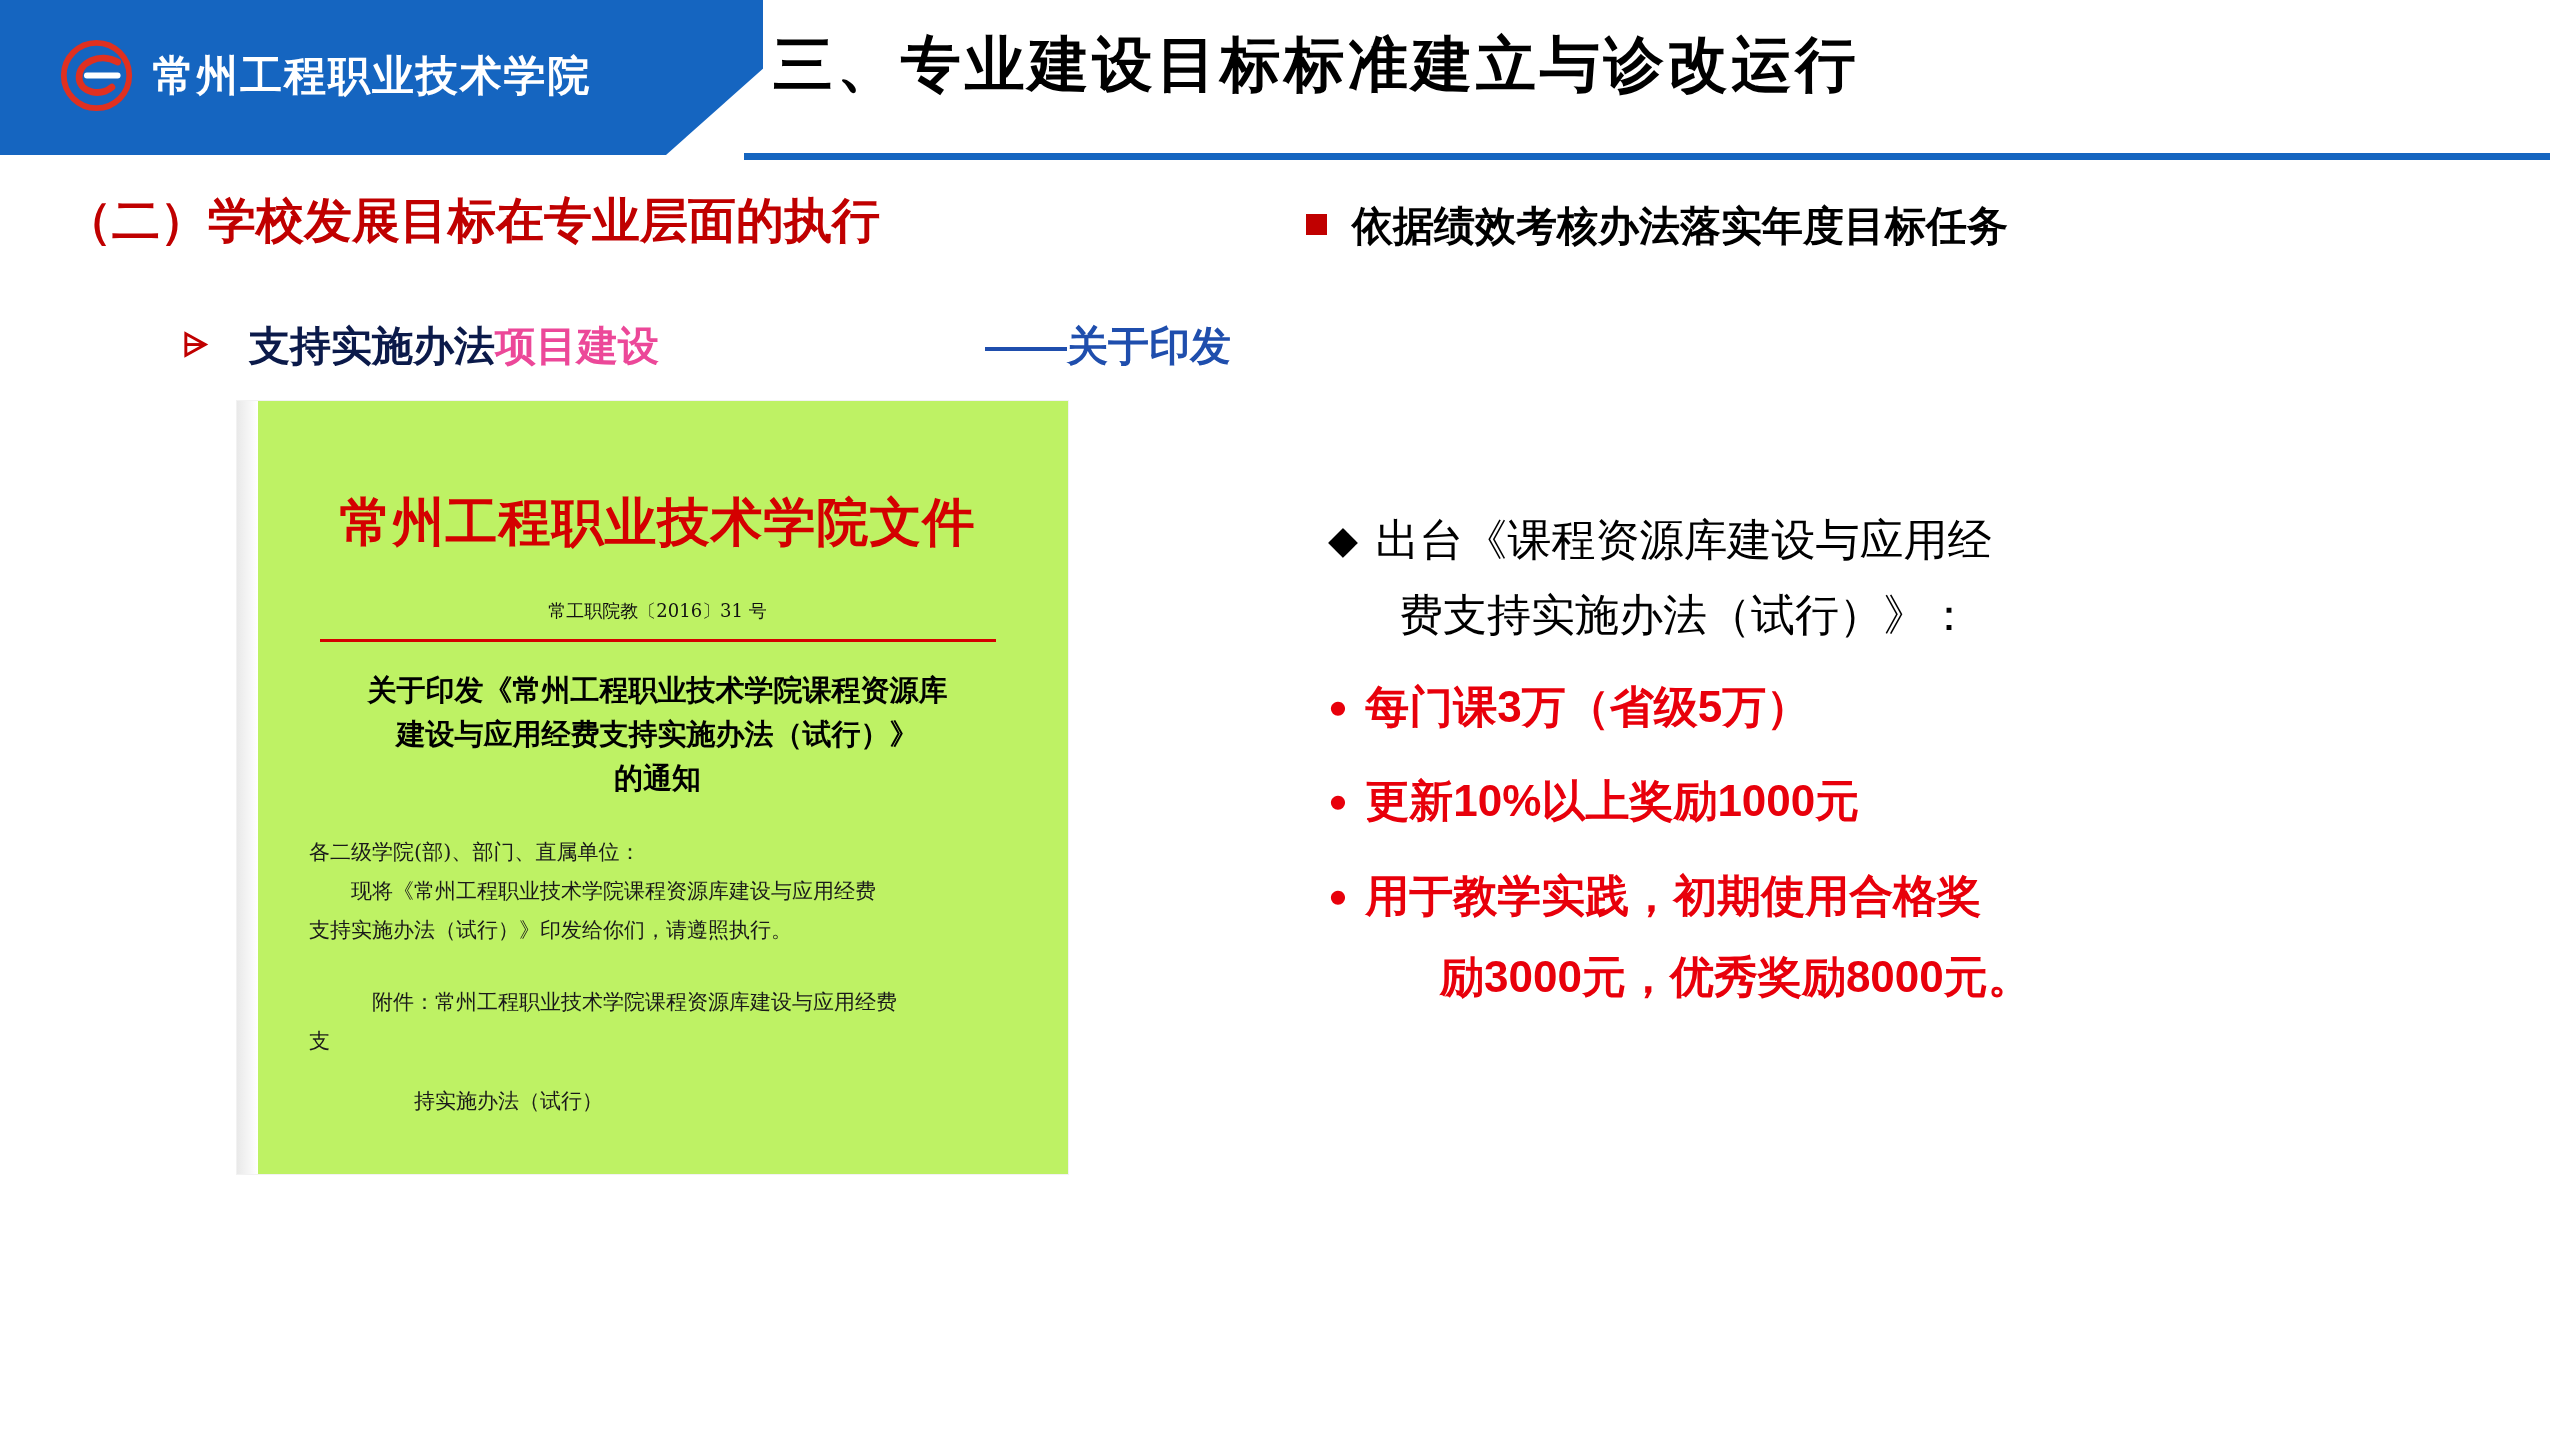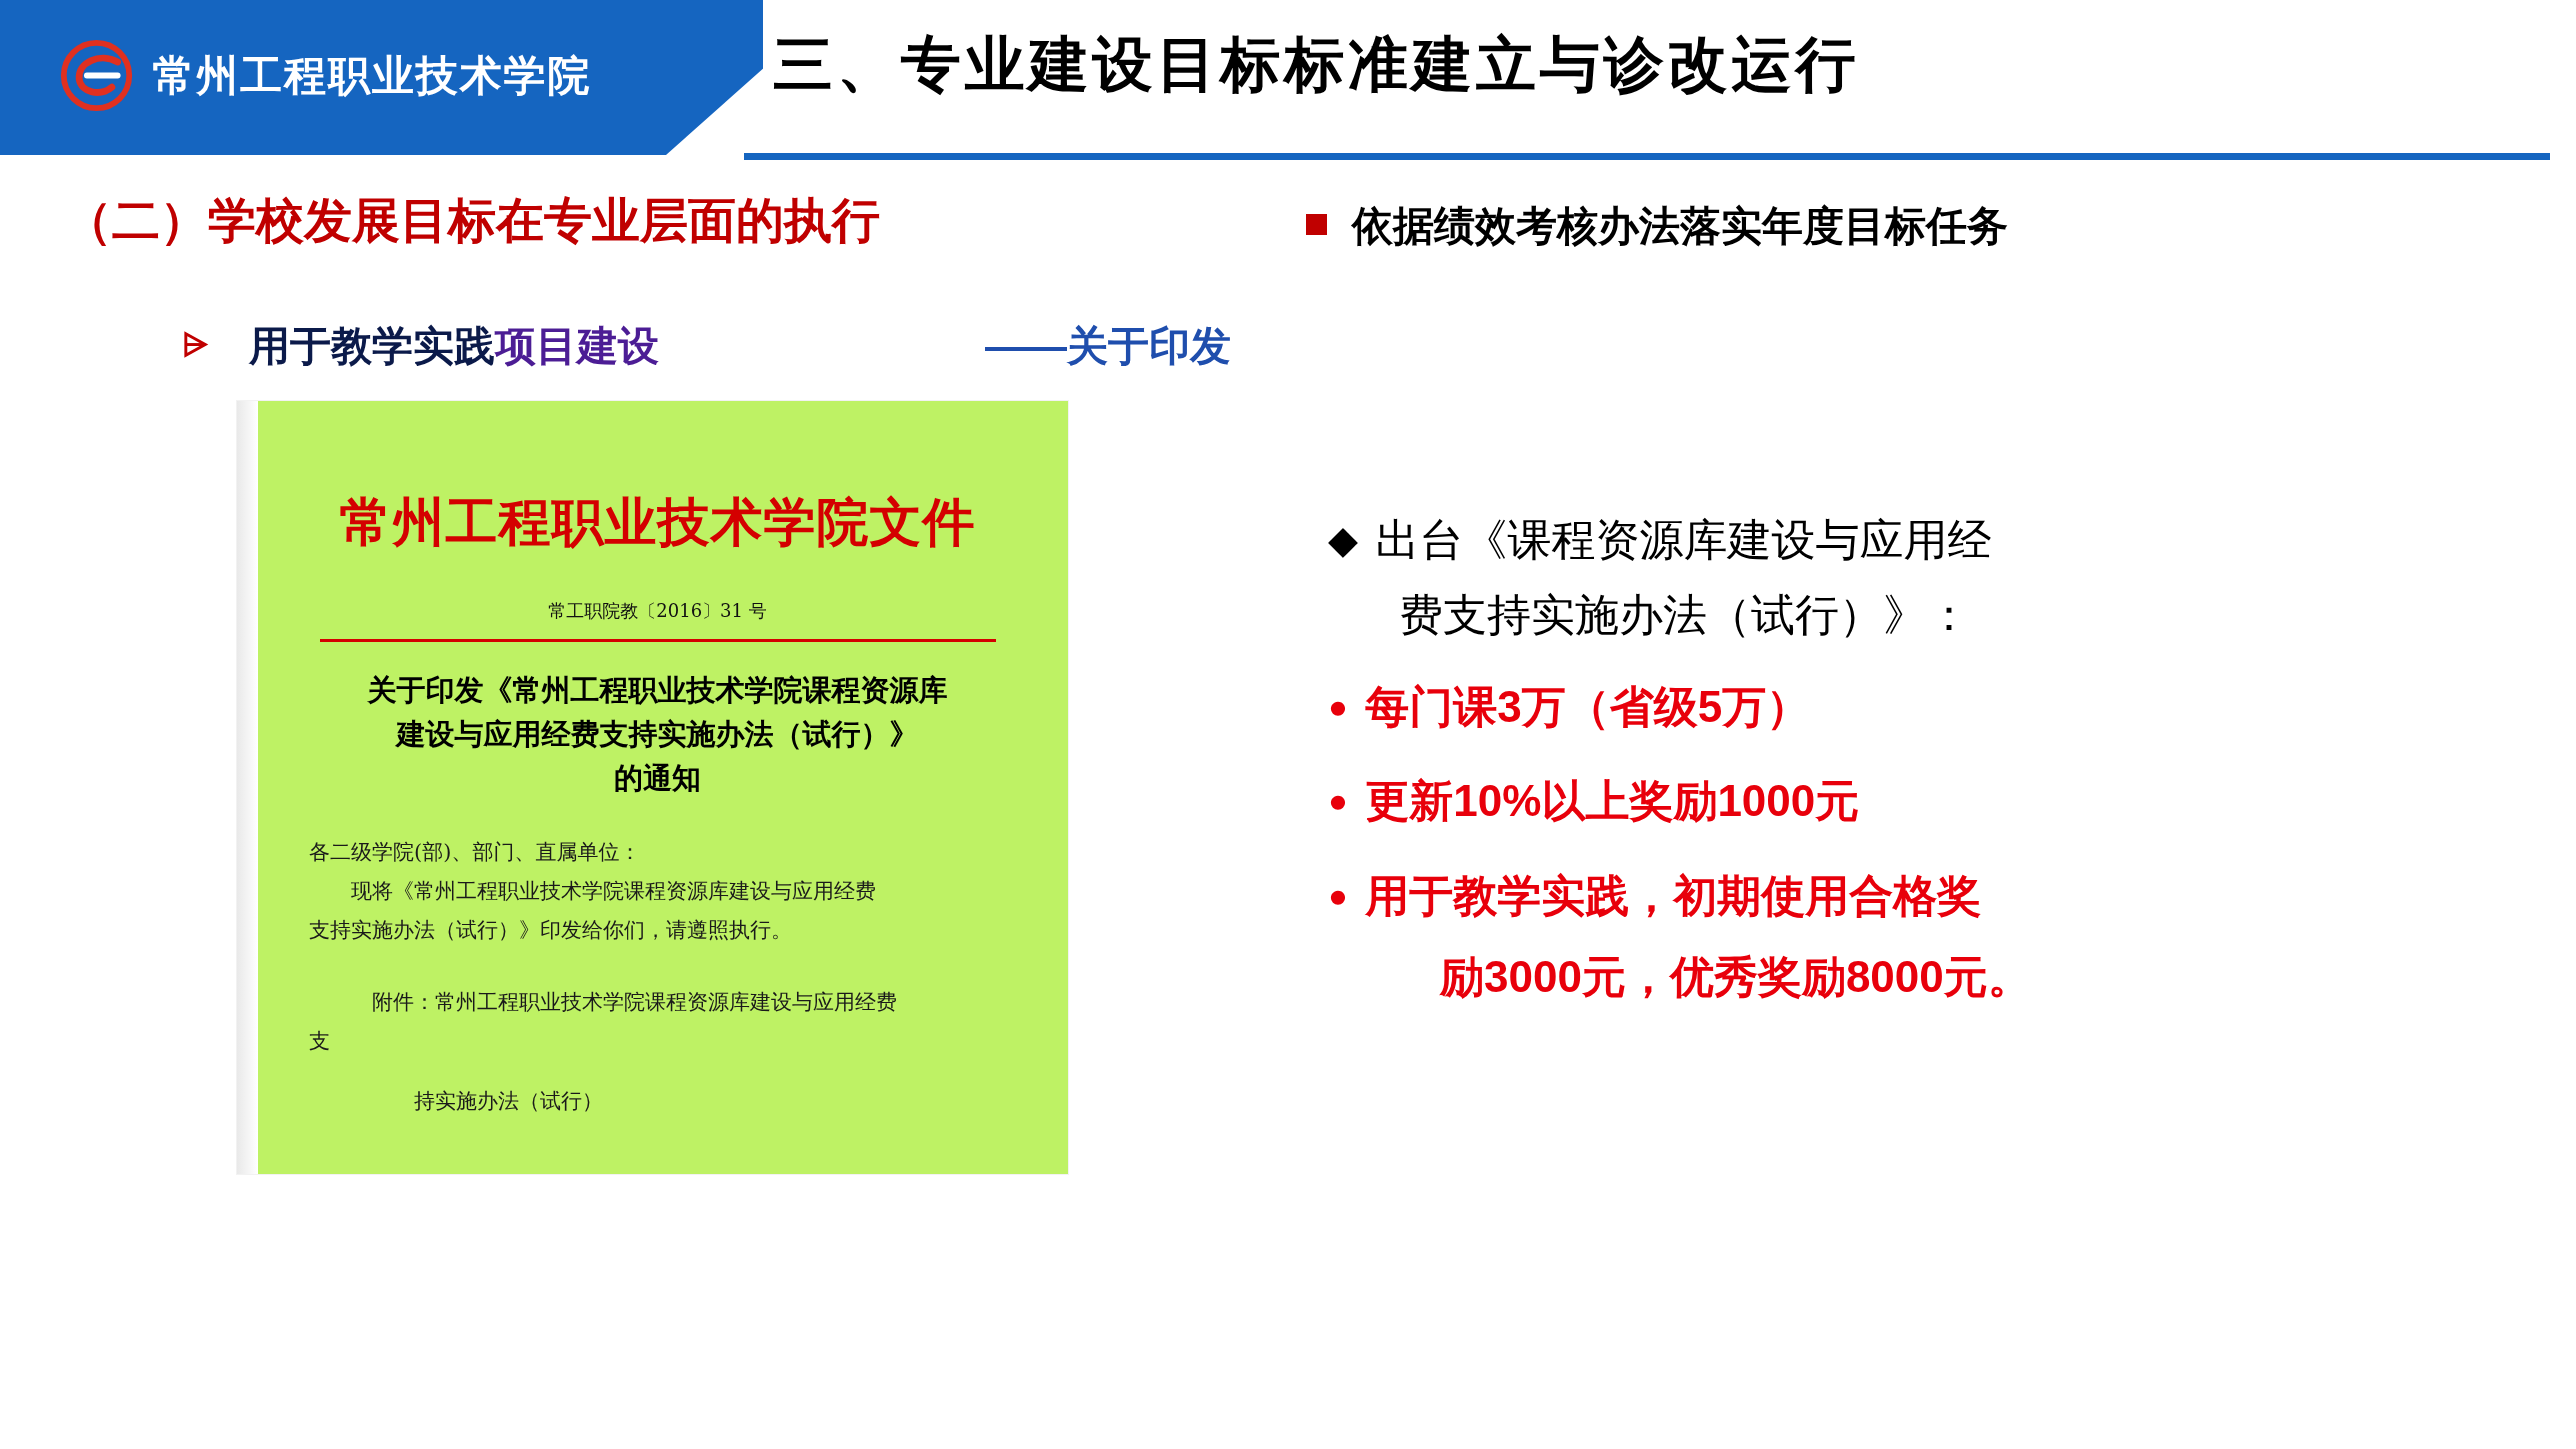--- a/index.html
+++ b/index.html
@@ -112,21 +112,21 @@
     line-height: 33px;
   }
   .row2 {
     position: absolute;
     left: 249px; top: 319px;
     font-size: 41px;
     font-weight: bold;
     white-space: nowrap;
   }
   .row2 .k-dark { color: #0B1A4A; }
-  .row2 .k-blue { color: #4c1d95; }
+  .row2 .k-blue { color: #ec4899; }
   .row2-right {
     position: absolute;
     left: 985px; top: 319px;
     font-size: 41px;
     font-weight: bold;
     color: #1F4EAD;
     white-space: nowrap;
   }
 
   
@@ -277,21 +277,21 @@
 <div class="sec-bullet-sq"></div>
 <div class="sec-sub">依据绩效考核办法落实年度目标任务</div>
 
 <div class="arrow-icon">
   <svg width="35" height="35" viewBox="0 0 36 36">
     <path d="M6 6 L26 17 L6 28 Z" fill="none" stroke="#C00000" stroke-width="3"></path>
     <path d="M6 17 L26 17" stroke="#C00000" stroke-width="3"></path>
   </svg>
 </div>
 <div class="row2">
-  <span class="k-dark">用于教学实践</span><span class="k-blue">项目建设</span>
+  <span class="k-dark">支持实施办法</span><span class="k-blue">项目建设</span>
 </div>
 <div class="row2-right">——关于印发</div>
 
 <div class="doc">
   <div class="doc-shade"></div>
   <div class="doc-inner">
     <div class="doc-title">常州工程职业技术学院文件</div>
     <div class="doc-no">常工职院教〔2016〕31 号</div>
     <div class="doc-redline"></div>
     <div class="doc-subject">

